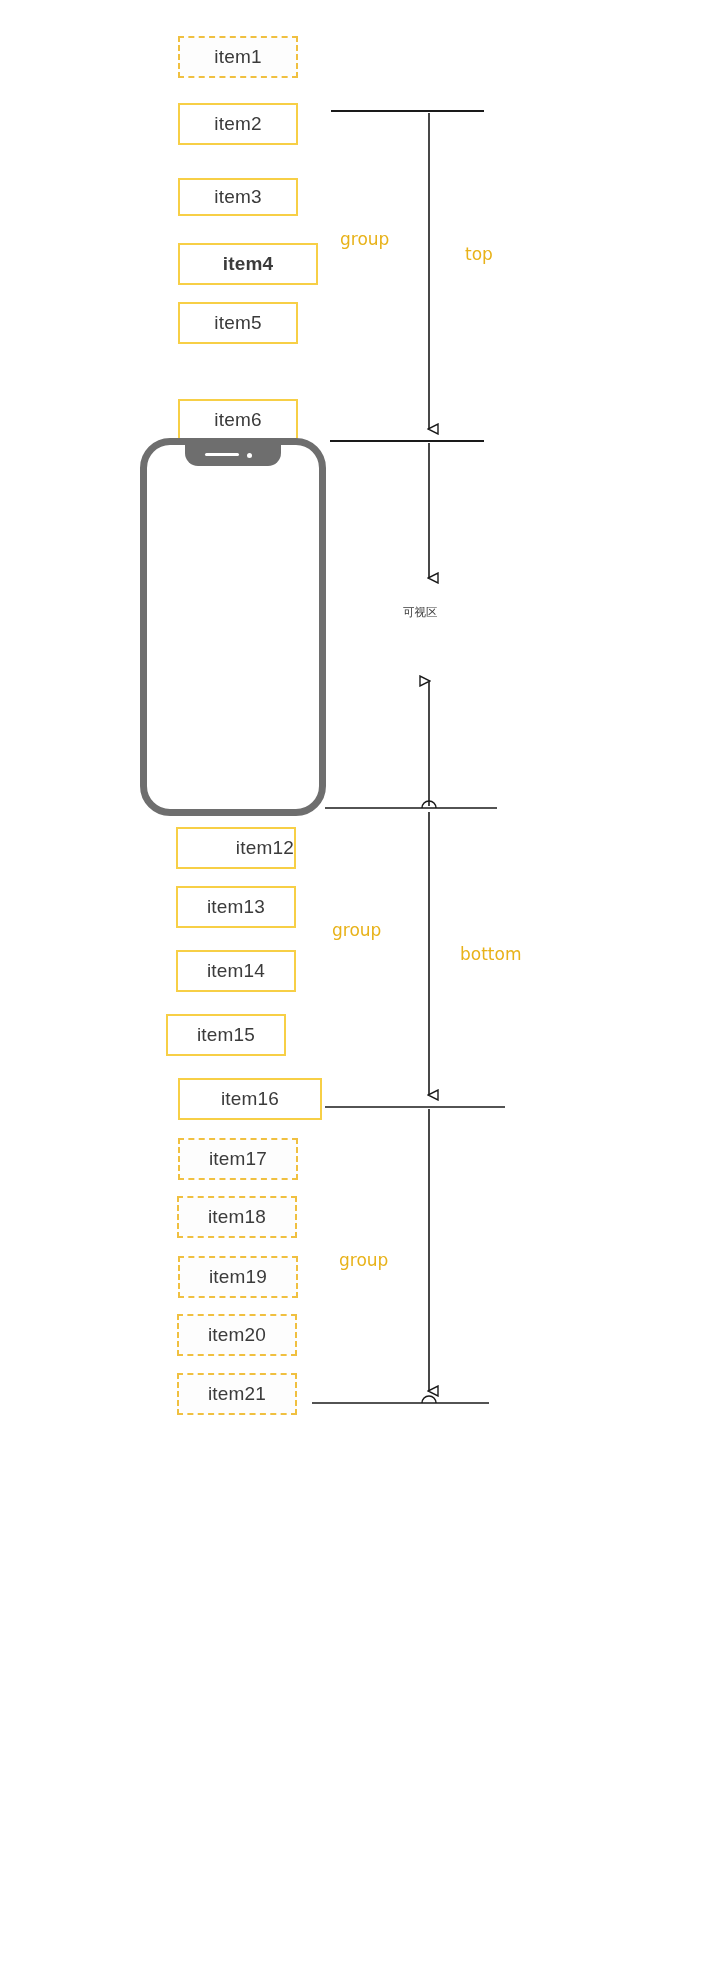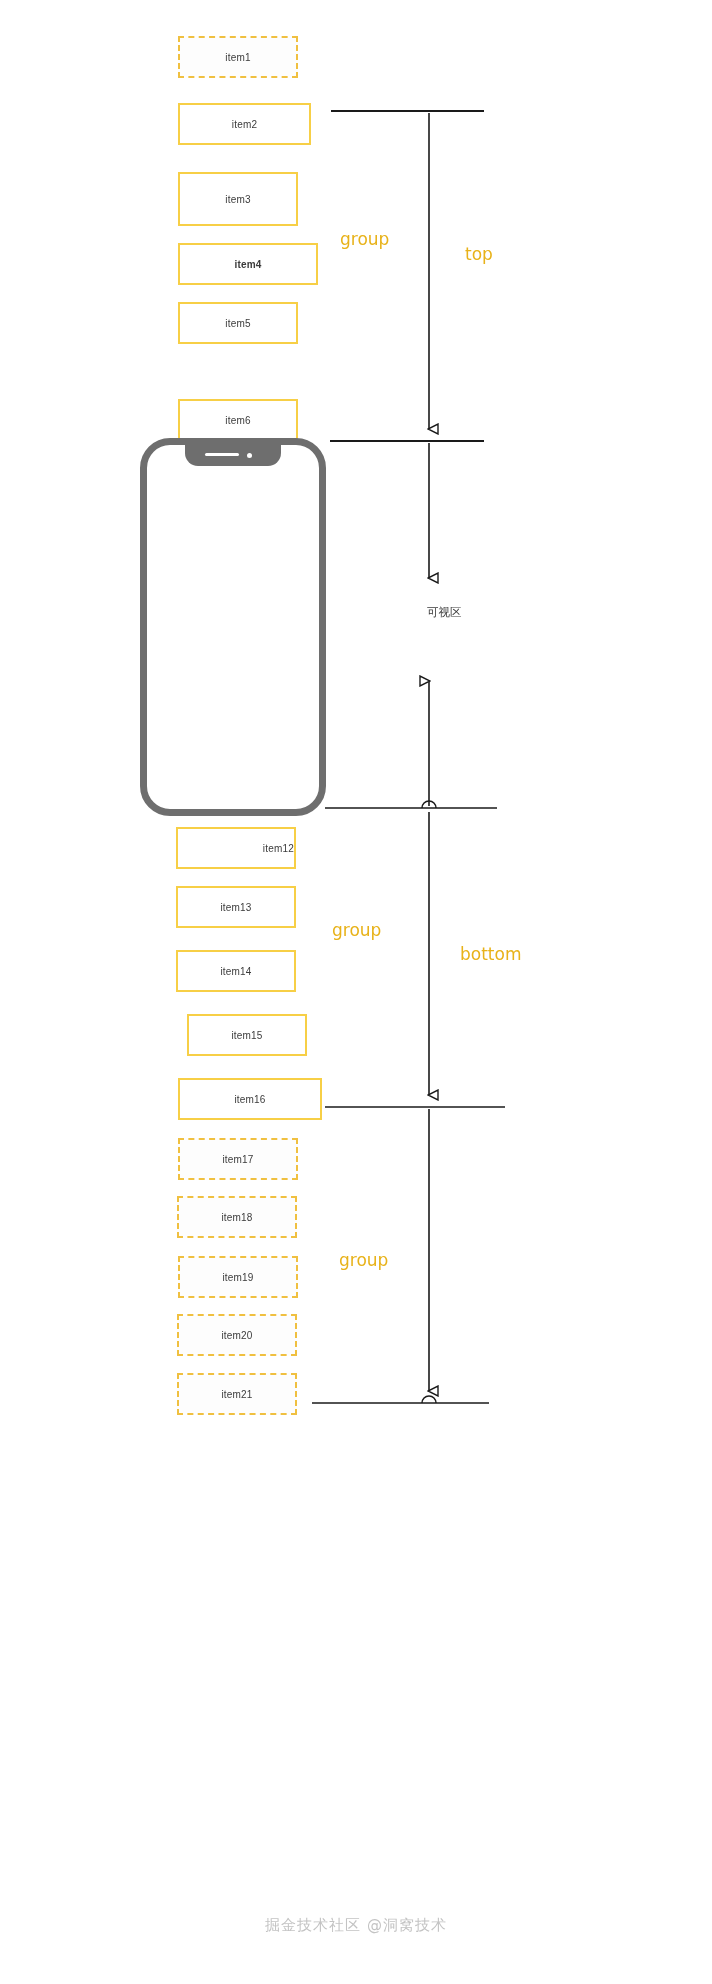--- a/index.html
+++ b/index.html
@@ -9,21 +9,21 @@
     position:relative;overflow:hidden;
   }
   #stage{position:absolute;left:0;top:0;width:712px;height:1984px;}
 
   
   .item{
     position:absolute;
     box-sizing:border-box;
     background:#fff;
     display:flex;align-items:center;justify-content:center;
-    font-size:10px;color:#3b3b3b;
+    font-size:19px;color:#3b3b3b;
     letter-spacing:.2px;
   }
   .item.solid-y{ border:2px solid #f7cf46; }
   .item.dashed-y{ border:2px dashed #f0c040; background:#fdfdfd; }
   .item.solid-d{ border:2px solid #262626; }
 
   
   #phone{
     position:absolute;
     left:140px;top:438px;width:186px;height:378px;
@@ -77,24 +77,24 @@
 </style>
 </head>
 <body>
 
 <div id="stage">
 
   <div id="items-layer">
       <div class="item dashed-y" style="left: 178px; top: 36px; width: 120px; height: 42px;">
         <span>item1</span>
       </div>
-      <div class="item solid-y" style="left: 178px; top: 103px; width: 133px; height: 42px;">
+      <div class="item solid-y" style="left: 178px; top: 103px; width: 120px; height: 42px;">
         <span>item2</span>
       </div>
-      <div class="item solid-y" style="left: 178px; top: 172px; width: 120px; height: 54px;">
+      <div class="item solid-y" style="left: 178px; top: 178px; width: 120px; height: 38px;">
         <span>item3</span>
       </div>
       <div class="item solid-y" style="left: 178px; top: 243px; width: 140px; height: 42px; font-weight: bold;">
         <span>item4</span>
       </div>
       <div class="item solid-y" style="left: 178px; top: 302px; width: 120px; height: 42px;">
         <span>item5</span>
       </div>
       <div class="item solid-y" style="left: 178px; top: 369px; width: 120px; height: 42px; margin-top: 30px;">
         <span>item6</span>
@@ -116,21 +116,21 @@
       </div>
       <div class="item solid-y" style="left: 176px; top: 827px; width: 120px; height: 42px; justify-content: flex-end;">
         <span>item12</span>
       </div>
       <div class="item solid-y" style="left: 176px; top: 886px; width: 120px; height: 42px;">
         <span>item13</span>
       </div>
       <div class="item solid-y" style="left: 176px; top: 950px; width: 120px; height: 42px;">
         <span>item14</span>
       </div>
-      <div class="item solid-y" style="left: 187px; top: 1014px; width: 120px; height: 42px;">
+      <div class="item solid-y" style="left: 166px; top: 1014px; width: 120px; height: 42px;">
         <span>item15</span>
       </div>
       <div class="item solid-y" style="left: 178px; top: 1078px; width: 144px; height: 42px;">
         <span>item16</span>
       </div>
       <div class="item dashed-y" style="left: 178px; top: 1138px; width: 120px; height: 42px;">
         <span>item17</span>
       </div>
       <div class="item dashed-y" style="left: 177px; top: 1196px; width: 120px; height: 42px; justify-content: center;">
         <span>item18</span>
@@ -184,23 +184,22 @@
       <line x1="429" y1="1109" x2="429" y2="1391" stroke-width="1.6" marker-end="url(#arrHeadDown)"></line>
 
       <path d="M422,1403 A7,7 0 0 1 436,1403" stroke-width="1.5"></path>
     </g>
   </svg>
 
   <div class="ann" style="left:340px;top:229px;">group</div>
 
   <div class="ann" style="left:465px;top:244px;">top</div>
 
-  <div class="ann-cn" style="left:403px;top:605px;margin-left:24px;">可视区</div>
+  <div class="ann-cn" style="left:403px;top:605px;">可视区</div>
 
   <div class="ann" style="left:332px;top:920px;">group</div>
 
   <div class="ann" style="left:460px;top:944px;">bottom</div>
 
   <div class="ann" style="left:339px;top:1250px;">group</div>
 
-  <div id="watermark">掘金技术社区 @洞窝技术</div>
 
 </div>
 
 </body></html>

